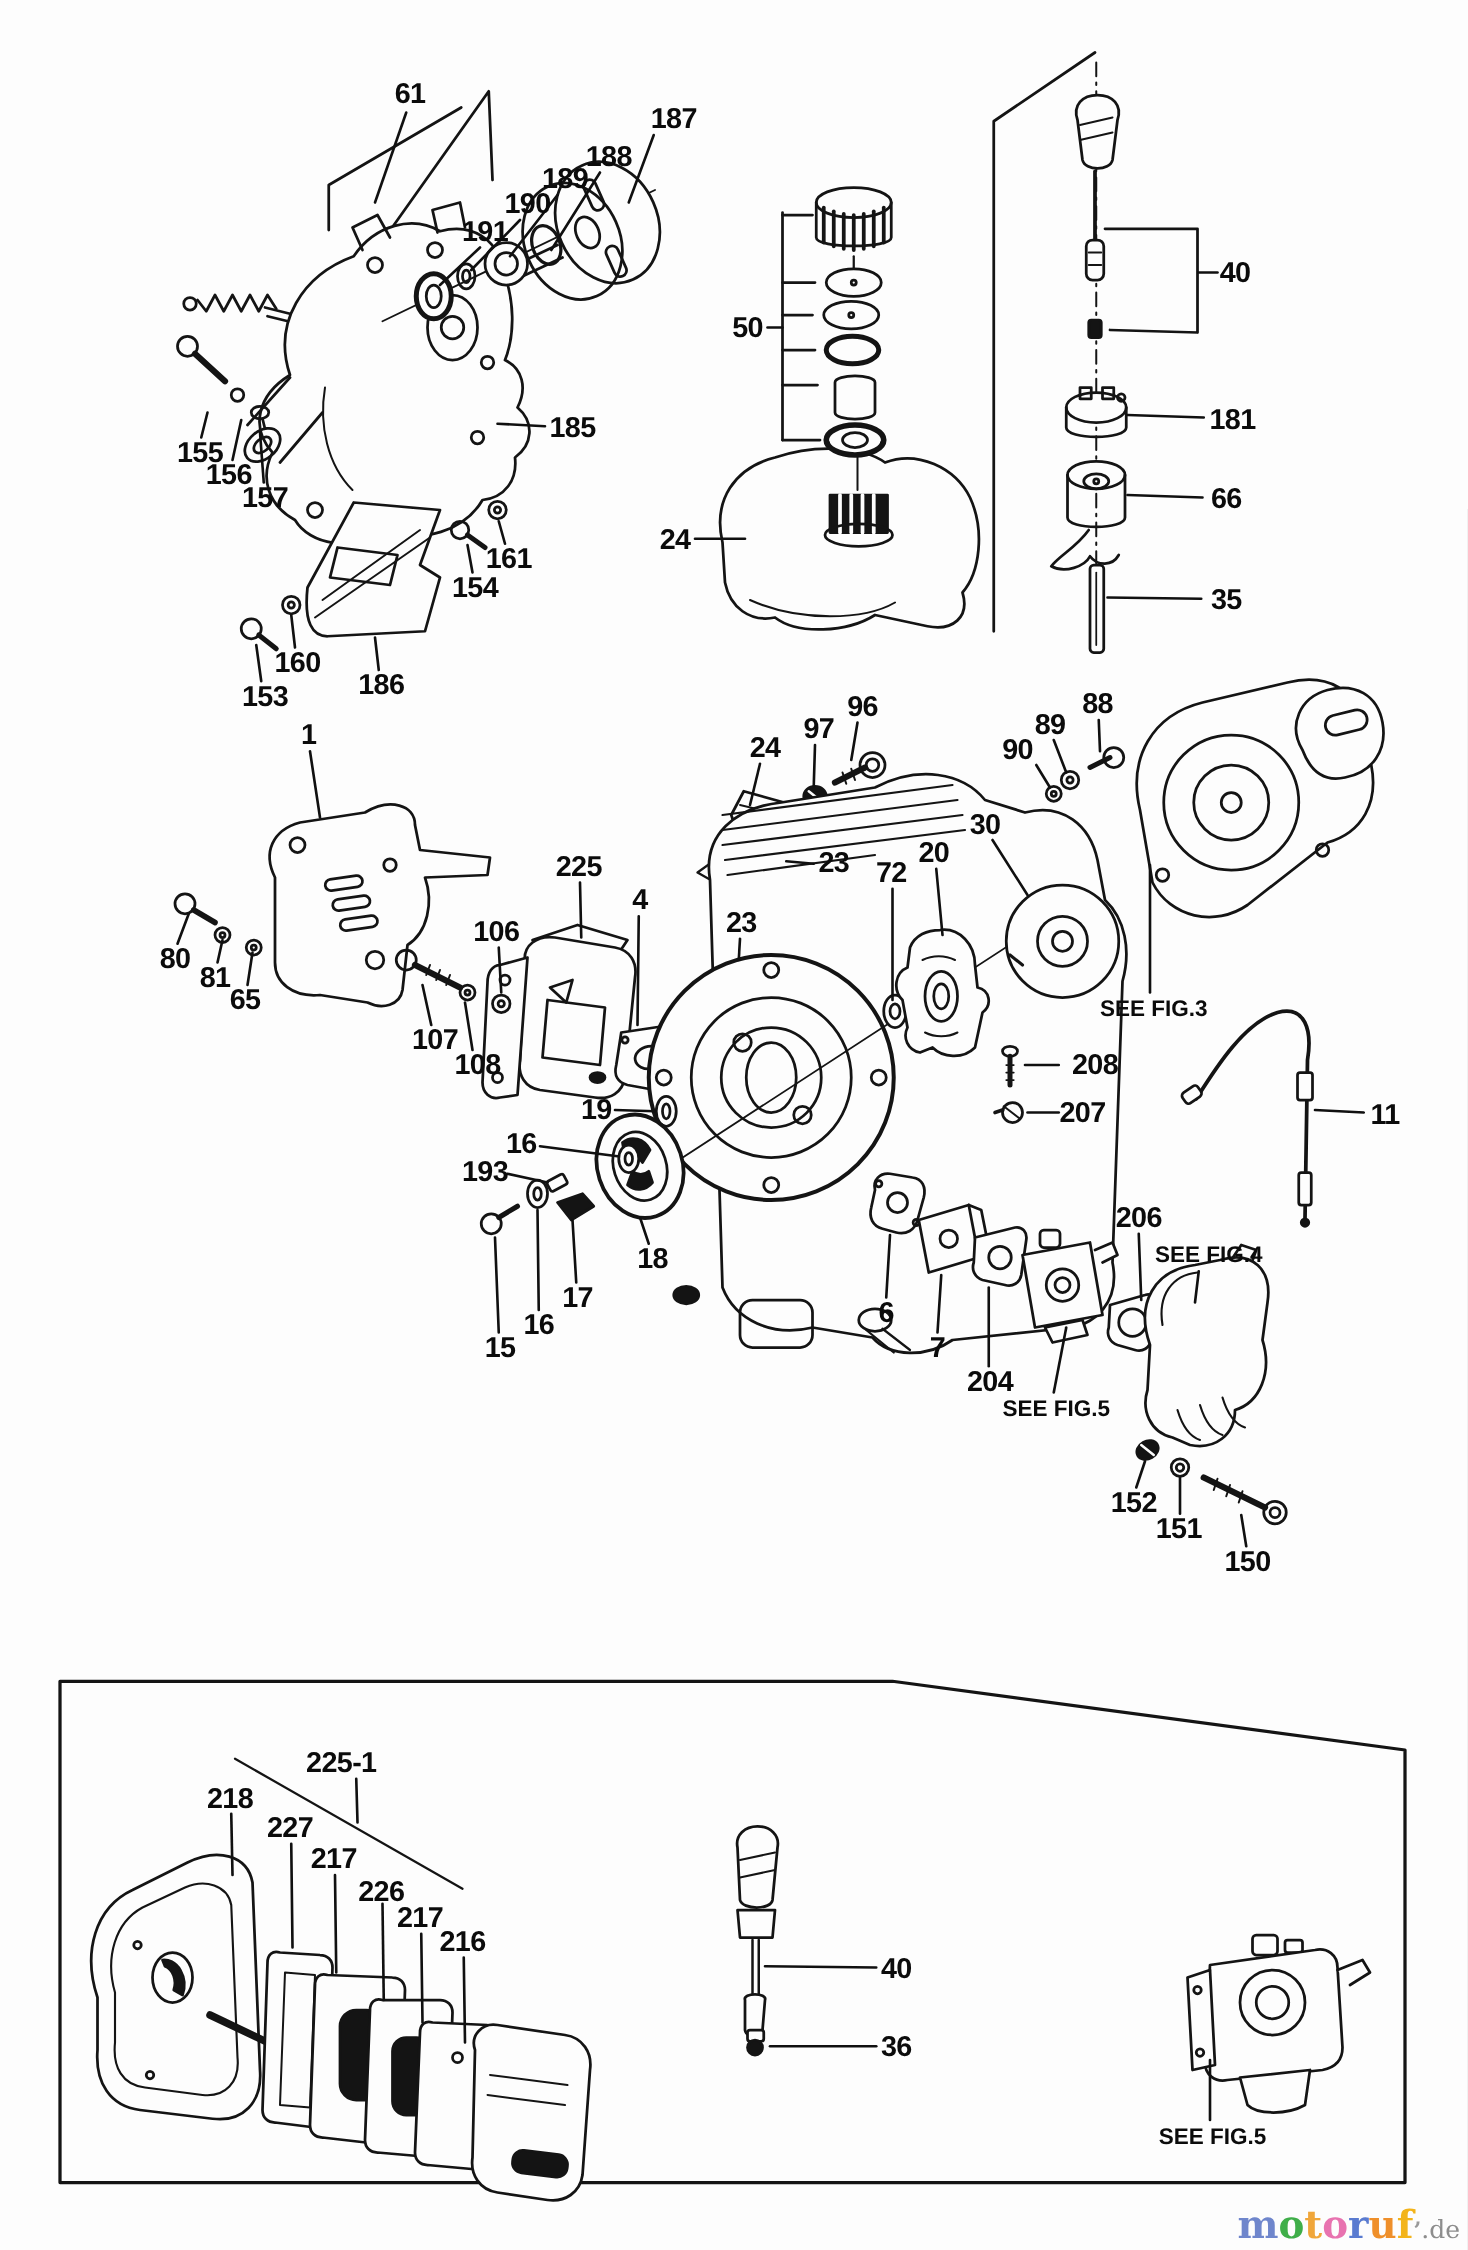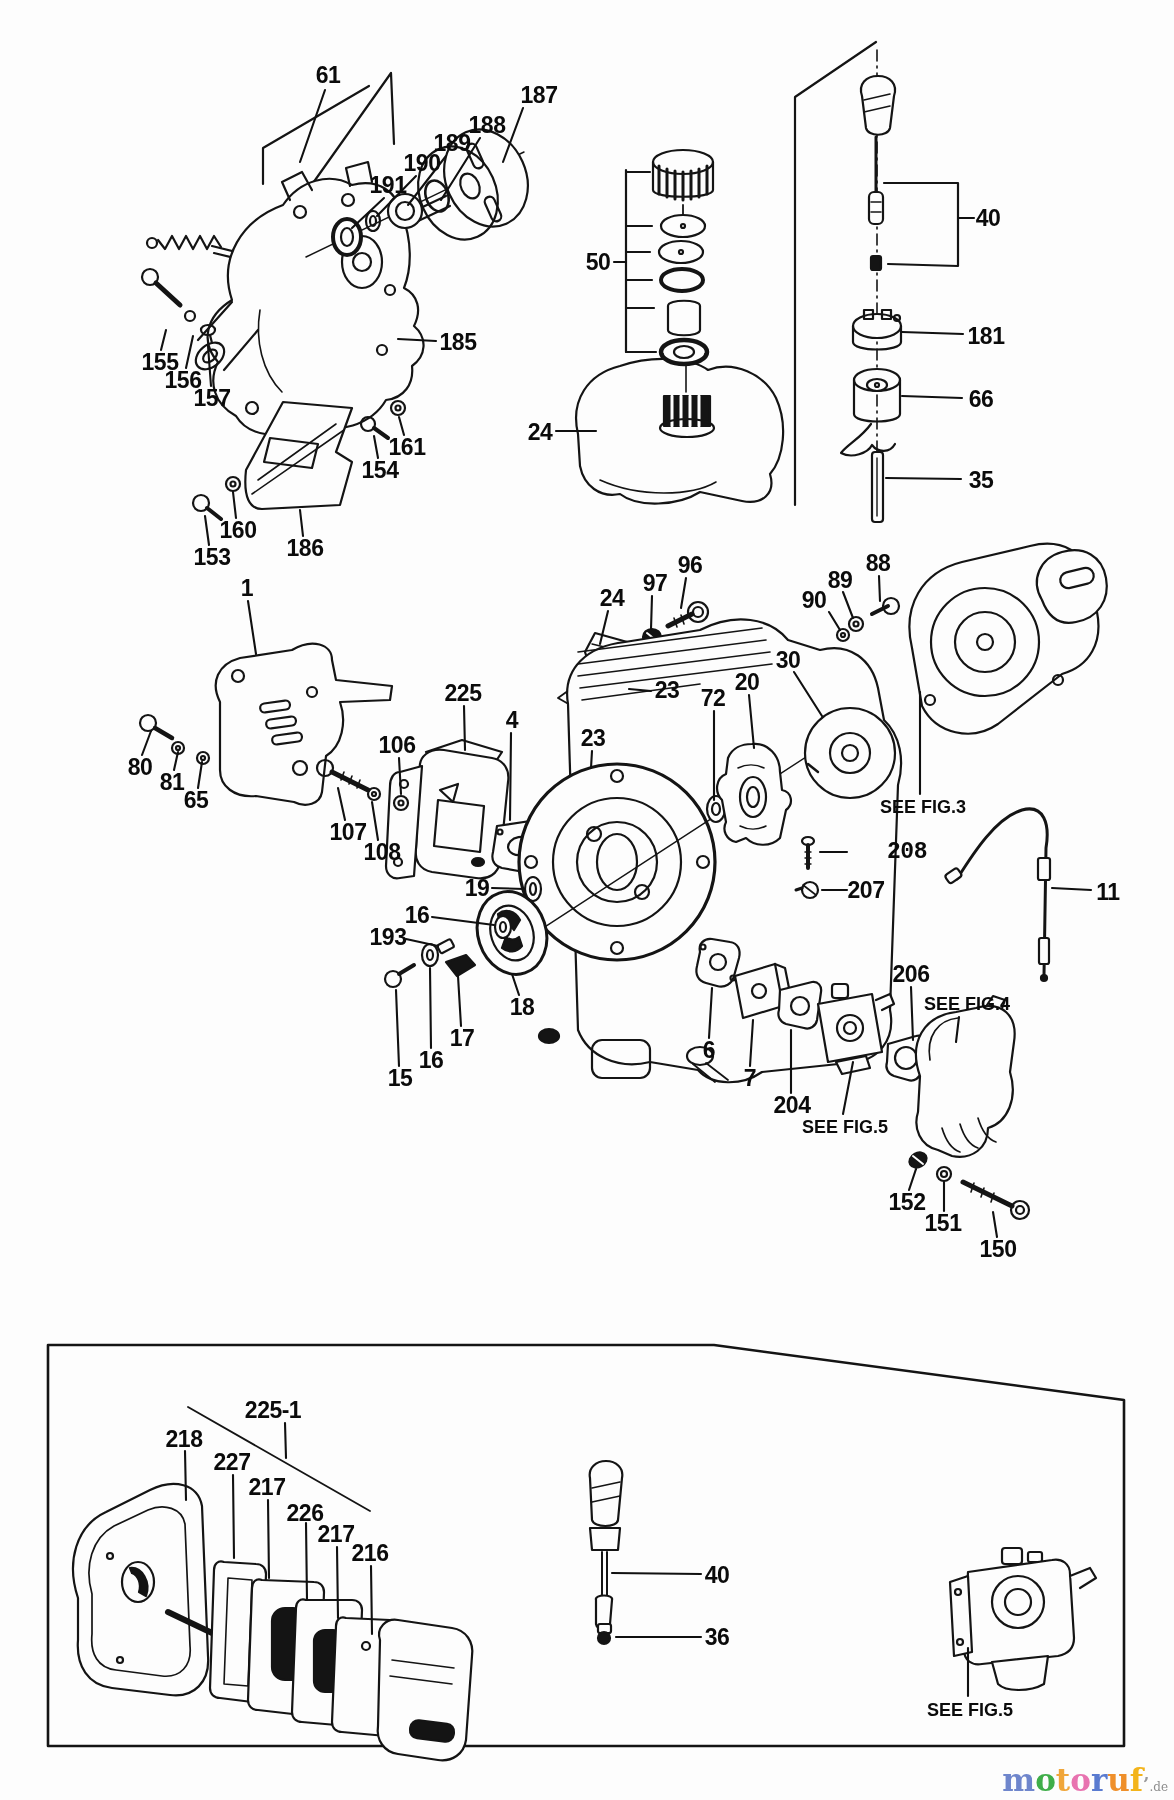--- a/index.html
+++ b/index.html
@@ -4,21 +4,21 @@
 <style>
   html,body{margin:0;padding:0;background:#e8e8e8;}
   .stage{position:relative;width:1174px;height:1800px;margin:0 auto;background:#fdfdfd;
          font-family:"Liberation Sans",sans-serif;overflow:hidden;}
   .stage svg{position:absolute;left:0;top:0;}
   .plabel{position:absolute;transform:translate(-50%,-50%);font-weight:700;font-size:23px;
           color:#0b0b0b;letter-spacing:-0.5px;white-space:nowrap;user-select:none;}
   .plabel.fig{font-size:18px;letter-spacing:0;}
   .wm{position:absolute;right:6px;bottom:4px;font-family:"DejaVu Serif",serif;
       font-size:31px;font-weight:700;line-height:1;}
-  .wm .suffix{font-size:12px;font-weight:400;color:#8d8d8d;}
+  .wm .suffix{font-size:20px;font-weight:400;color:#8d8d8d;}
   .wm .tick{color:#9a9a9a;font-size:18px;}
 </style>
 </head>
 <body>
 
 <div class="stage" style="background: rgb(253, 253, 253); text-align: right;">
 
   <svg width="1174" height="1800" viewBox="0 0 1174 1800">
     <g fill="none" stroke="#141414" stroke-width="2.2" stroke-linecap="round" stroke-linejoin="round">
 
@@ -585,21 +585,21 @@
       <div class="plabel" style="left: 690px; top: 565px;">96</div>
       <div class="plabel" style="left: 667px; top: 690px;">23</div>
       <div class="plabel" style="left: 713px; top: 698px;">72</div>
       <div class="plabel" style="left: 747px; top: 682px;">20</div>
       <div class="plabel" style="left: 788px; top: 660px;">30</div>
       <div class="plabel" style="left: 593px; top: 738px;">23</div>
       <div class="plabel" style="left: 840px; top: 580px;">89</div>
       <div class="plabel" style="left: 814px; top: 600px;">90</div>
       <div class="plabel" style="left: 878px; top: 563px;">88</div>
       <div class="plabel fig" style="left: 923px; top: 807px;">SEE FIG.3</div>
-      <div class="plabel" style="left: 907px; top: 852px; font-family: Liberation Mono, monospace;">208</div>
+      <div class="plabel" style="left: 876px; top: 852px;">208</div>
       <div class="plabel" style="left: 866px; top: 890px;">207</div>
       <div class="plabel" style="left: 1108px; top: 892px;">11</div>
       <div class="plabel" style="left: 477px; top: 888px;">19</div>
       <div class="plabel" style="left: 417px; top: 915px;">16</div>
       <div class="plabel" style="left: 388px; top: 937px;">193</div>
       <div class="plabel" style="left: 522px; top: 1007px;">18</div>
       <div class="plabel" style="left: 462px; top: 1038px;">17</div>
       <div class="plabel" style="left: 431px; top: 1060px;">16</div>
       <div class="plabel" style="left: 400px; top: 1078px;">15</div>
       <div class="plabel" style="left: 709px; top: 1050px;">6</div>

